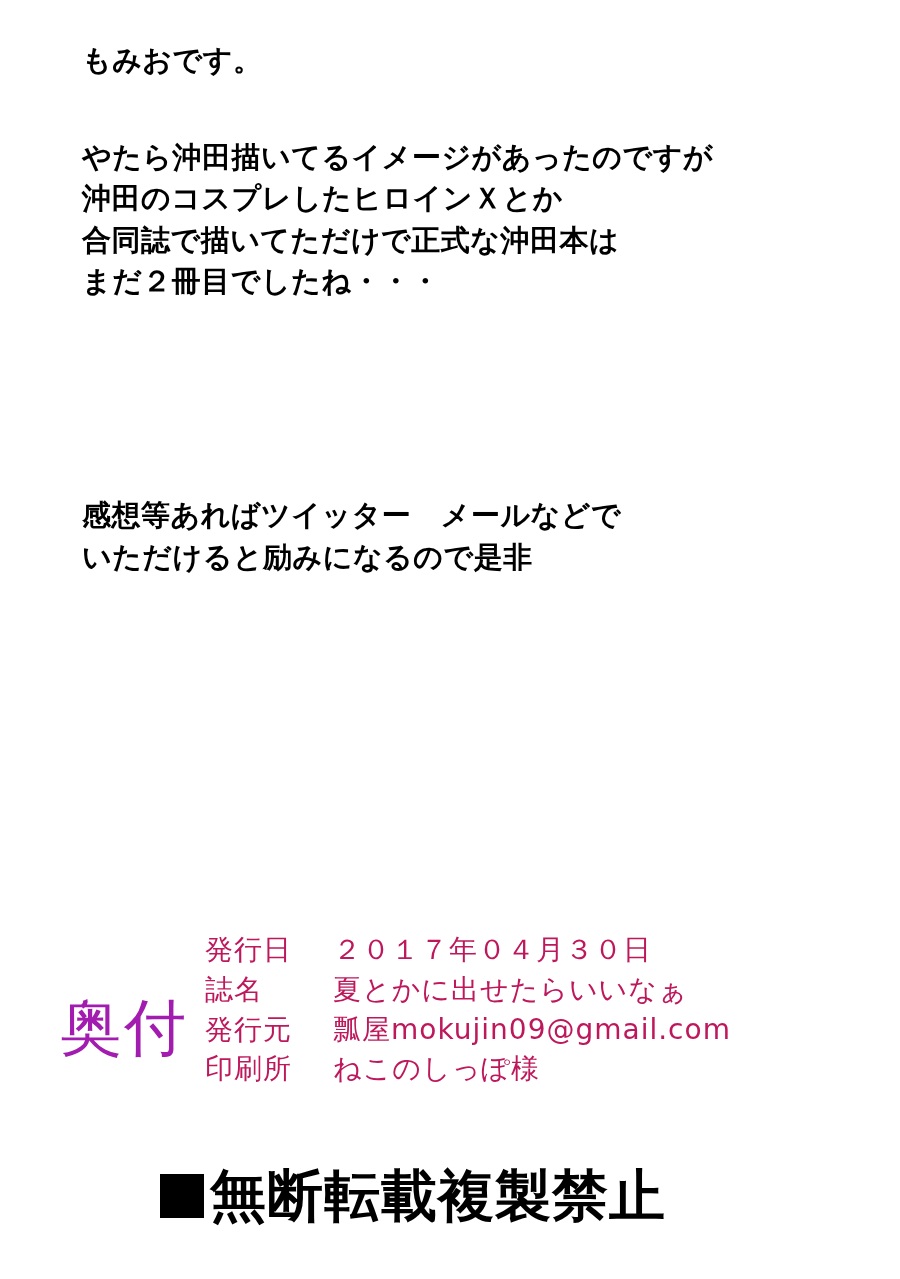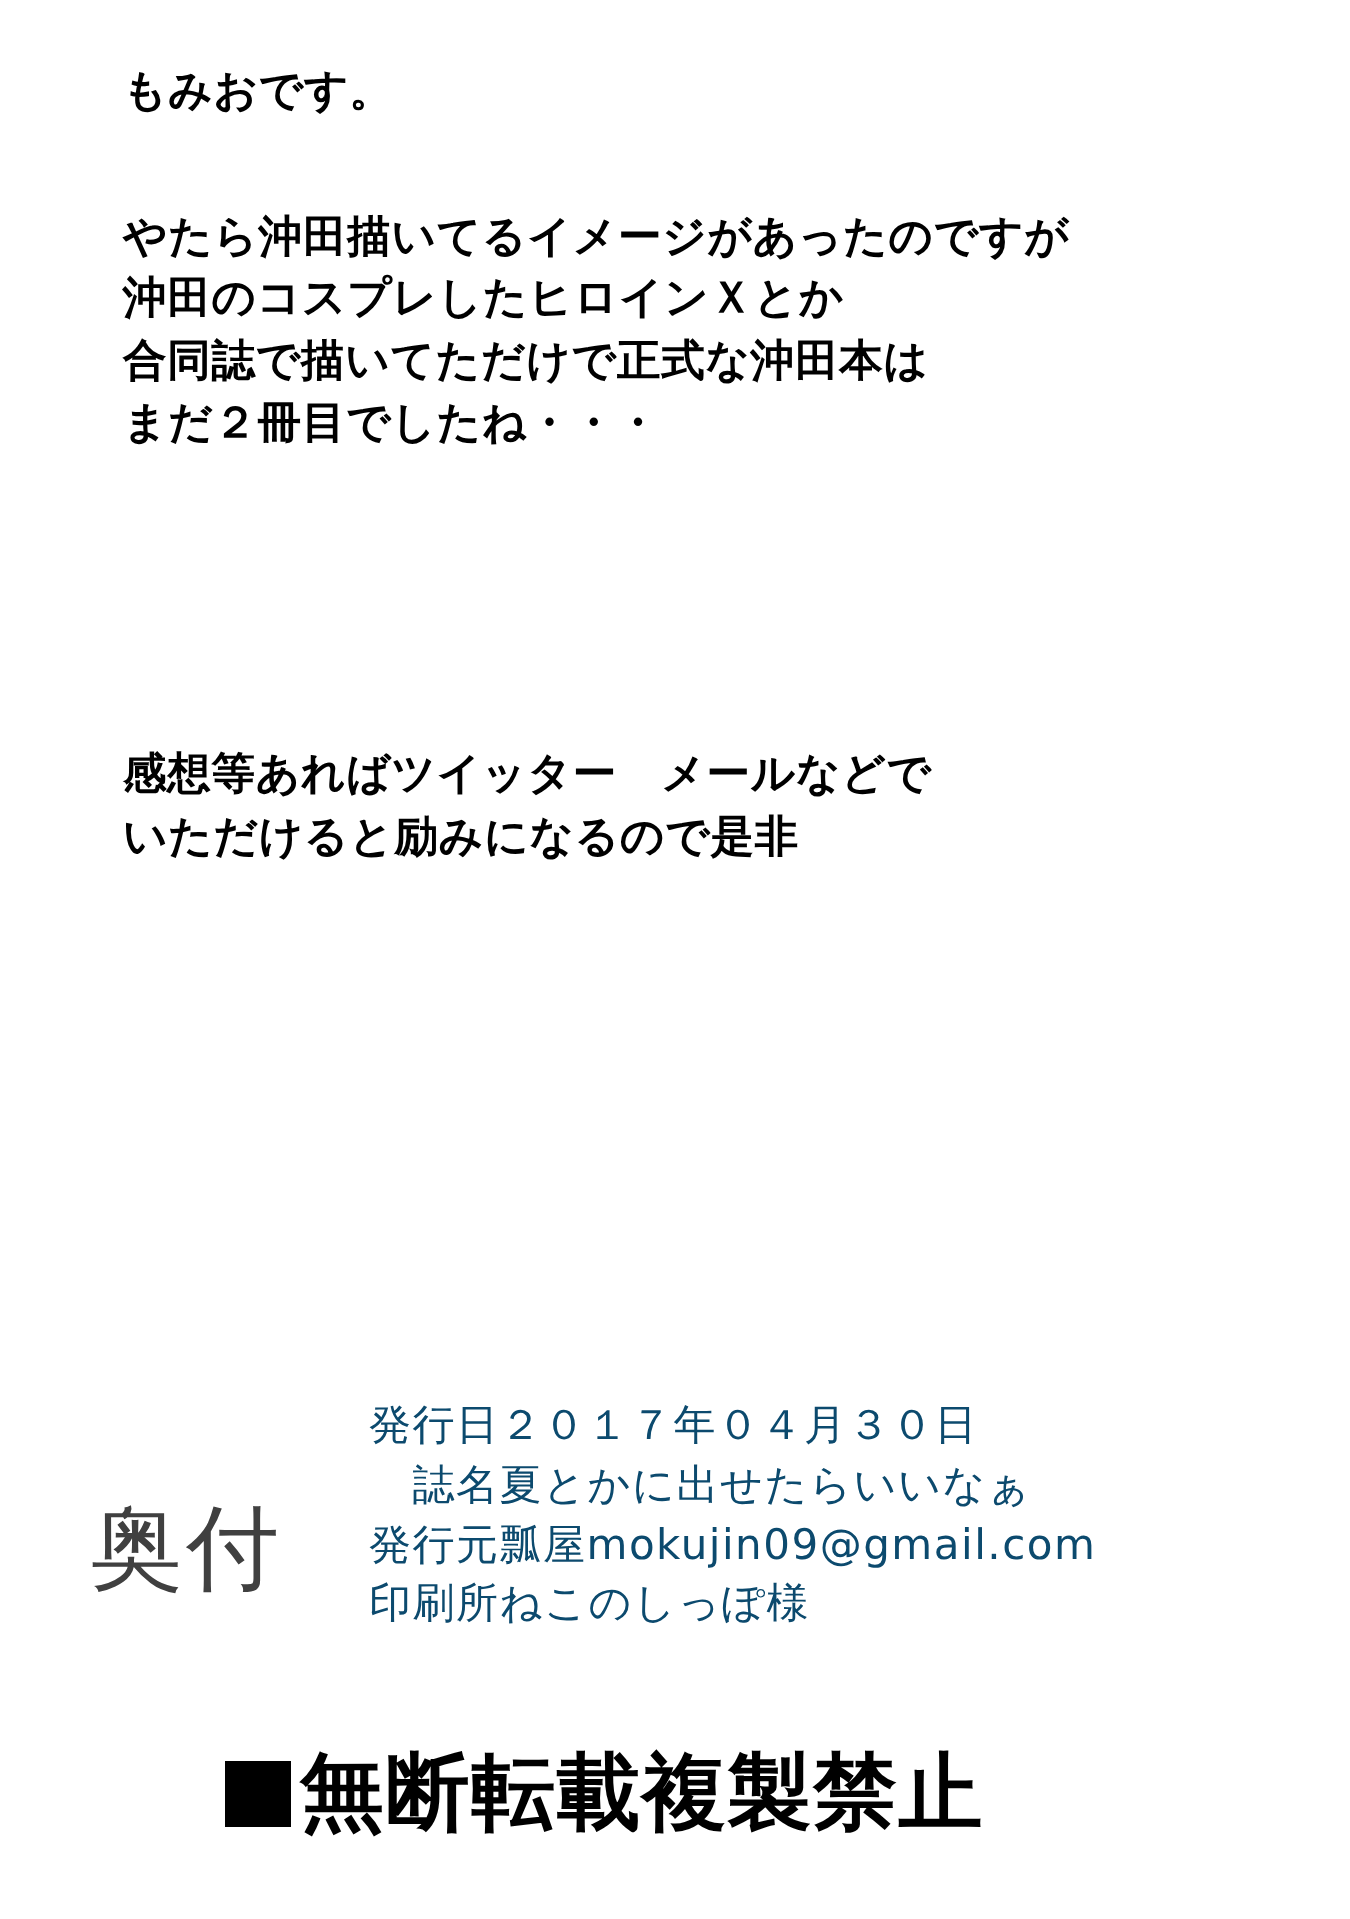--- a/index.html
+++ b/index.html
@@ -55,51 +55,50 @@
     top: 930px;
     width: 790px;
   }
   .colophon-title {
     position: absolute;
     left: 0px;
     top: 72px;
     font-size: 62px;
     line-height: 1;
     letter-spacing: 2px;
-    color: #404040;
+    color: #a21caf;
     font-weight: 400;
-    font-family: Liberation Serif, serif;
+    font-family: Liberation Mono, monospace;
   }
   .colophon-rows {
     position: absolute;
     left: 145px;
     top: 0px;
-    color: #0c4a6e;
-    text-align: right;
+    color: #be185d;
   }
   .col-row {
     display: flex;
     align-items: baseline;
     font-size: 28px;
     line-height: 1.42;
     letter-spacing: 1px;
     white-space: pre;
   }
   .col-label {
     width: 128px;
     flex: 0 0 128px;
   }
   .col-value {
     letter-spacing: 1px;
   }
 
   
   .notice {
     position: absolute;
-    left: 150px;
+    left: 160px;
     top: 1168px;
     display: flex;
     align-items: center;
     gap: 6px;
   }
   .notice-square {
     width: 44px;
     height: 44px;
     background: #000000;
     display: inline-block;

